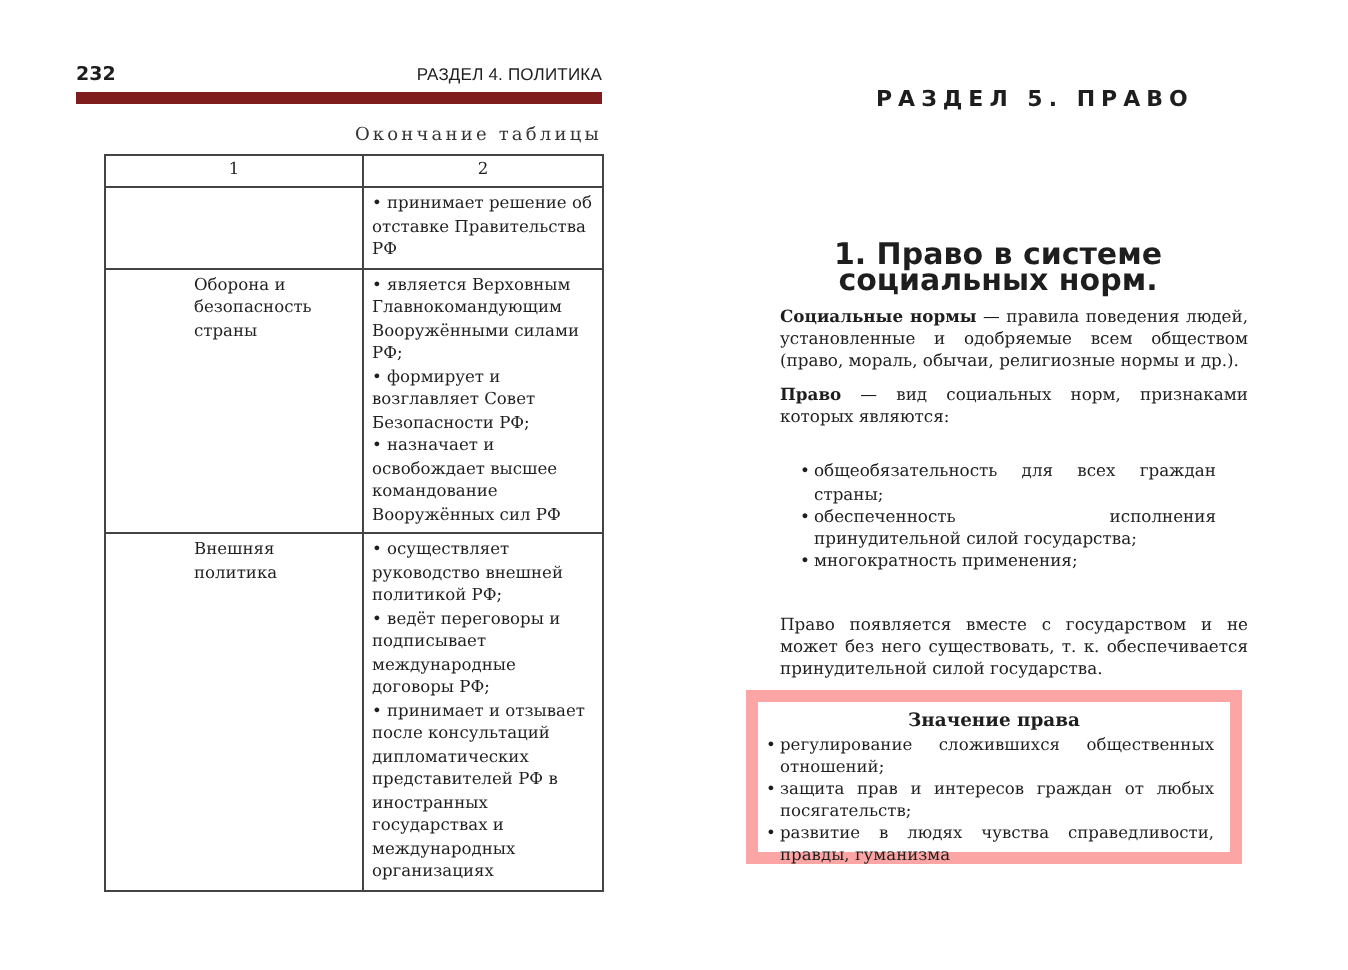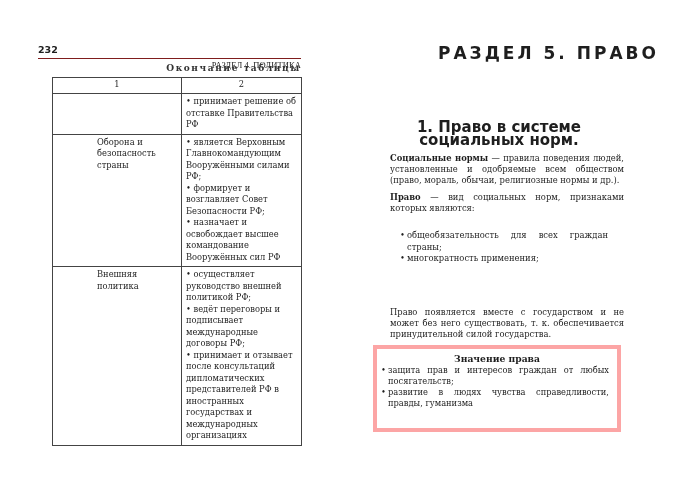--- a/index.html
+++ b/index.html
@@ -1,43 +1,43 @@
 <!DOCTYPE html>
 <html><head>
   <meta charset="utf-8">
   <style>
     html, body { margin: 0; padding: 0; background: #ffffff; }
     body { width: 674px; height: 485px; position: relative; overflow: hidden; color: #1e1e1e; }
 
     
-    .header-left { position: absolute; left: 38px; top: 44px; width: 263px; height: 14px; border-bottom: 1px solid #7f1d1d; text-align: center; }
+    .header-left { position: absolute; left: 38px; top: 32px; width: 263px; height: 14px; border-bottom: 6px solid #7f1d1d; text-align: center; }
     .page-num { position: absolute; left: 0; top: 0; font-size: 9.5px; font-weight: bold; font-family: "DejaVu Sans", sans-serif; }
-    .running-head { position: absolute; right: 0; top: 0; font-size: 8.5px; font-family: Liberation Serif, serif; letter-spacing: 0.1px; margin-top: 16px; }
-    .table-caption { position: absolute; right: 373px; top: 63px; font-size: 9px; letter-spacing: 1.6px; font-family: "DejaVu Serif", serif; font-weight: bold; color: #333; }
+    .running-head { position: absolute; right: 0; top: 0; font-size: 8.5px; font-family: Liberation Sans, sans-serif; letter-spacing: 0.1px; }
+    .table-caption { position: absolute; right: 373px; top: 63px; font-size: 9px; letter-spacing: 1.6px; font-family: "DejaVu Serif", serif; font-weight: normal; color: #333; }
 
     table.ctab { position: absolute; left: 52px; top: 77px; width: 250px; border-collapse: collapse; font-family: "DejaVu Serif", serif; font-size: 8.3px; line-height: 11.5px; }
     table.ctab th, table.ctab td { border: 1px solid #444; vertical-align: top; padding: 2px 4px 3px 4px; }
     table.ctab th { font-weight: normal; text-align: center; height: 13px; padding: 1px 4px; }
     table.ctab td.c1 { width: 80px; padding-left: 44px; }
     .bl { display: block; }
     .bl::before { content: "• "; }
 
     
-    .section-title { position: absolute; left: 438px; top: 43px; font-size: 17px; font-weight: bold; letter-spacing: 3px; font-family: "DejaVu Sans", sans-serif; text-align: center; }
+    .section-title { position: absolute; left: 438px; top: 43px; font-size: 11px; font-weight: bold; letter-spacing: 3px; font-family: "DejaVu Sans", sans-serif; text-align: center; }
     .chapter-title { position: absolute; left: 372px; top: 121px; width: 254px; text-align: center; font-size: 15px; font-weight: bold; line-height: 13px; font-family: "DejaVu Sans", sans-serif; }
     .para { position: absolute; left: 374px; width: 250px; font-family: "DejaVu Serif", serif; font-size: 8.4px; line-height: 11.2px; text-align: justify; }
     .para .indent { padding-left: 16px; }
     .p1 { top: 153px; }
     .p2 { top: 192px; }
     .p3 { top: 307px; }
     ul.bul { list-style: none; margin: 16px; padding: 0 0 0 10px; }
     ul.bul li { position: relative; padding-left: 7px; }
     ul.bul li::before { content: "•"; position: absolute; left: 0; top: 0; }
 
-    .box { position: absolute; left: 373px; top: 345px; width: 248px; height: 87px; border: 4px solid #fca5a5; font-family: "DejaVu Serif", serif; font-size: 8.3px; line-height: 11px; padding: 0; box-sizing: border-box; }
+    .box { position: absolute; left: 373px; top: 345px; width: 248px; height: 87px; border: 6px solid #fca5a5; font-family: "DejaVu Serif", serif; font-size: 8.3px; line-height: 11px; padding: 0; box-sizing: border-box; }
     .box-title { text-align: center; font-weight: bold; font-size: 9.2px; margin-top: 4px; margin-bottom: 1px; }
     .box ul { list-style: none; margin: 0; padding: 0 8px 0 4px; }
     .box ul li { position: relative; padding-left: 7px; text-align: justify; }
     .box ul li::before { content: "•"; position: absolute; left: 0; top: 0; }
     b.term { font-weight: bold; }
   </style>
 </head>
 <body>
 
 <div class="header-left">
@@ -86,27 +86,29 @@
 </div>
 
 <div class="para p1">
   <div class="indent"><b class="term">Социальные нормы</b><span> — правила поведения людей, установленные и одобряемые всем обществом (право, мораль, обычаи, религиозные нормы и др.).</span></div>
 </div>
 
 <div class="para p2">
   <div class="indent"><b class="term">Право</b><span> — вид социальных норм, признаками которых являются:</span></div>
   <ul class="bul">
     <li>общеобязательность для всех граждан страны;</li>
+    <li>обеспеченность исполнения принудительной силой государства;</li>
     <li>многократность применения;</li>
   </ul>
 </div>
 
 <div class="para p3">
   <div class="indent">Право появляется вместе с государством и не может без него существовать, т. к. обеспечивается принудительной силой государства.</div>
 </div>
 
 <div class="box">
   <div class="box-title">Значение права</div>
   <ul>
+    <li>регулирование сложившихся общественных отношений;</li>
     <li>защита прав и интересов граждан от любых посягательств;</li>
     <li>развитие в людях чувства справедливости, правды, гуманизма</li>
   </ul>
 </div>
 
 </body></html>

